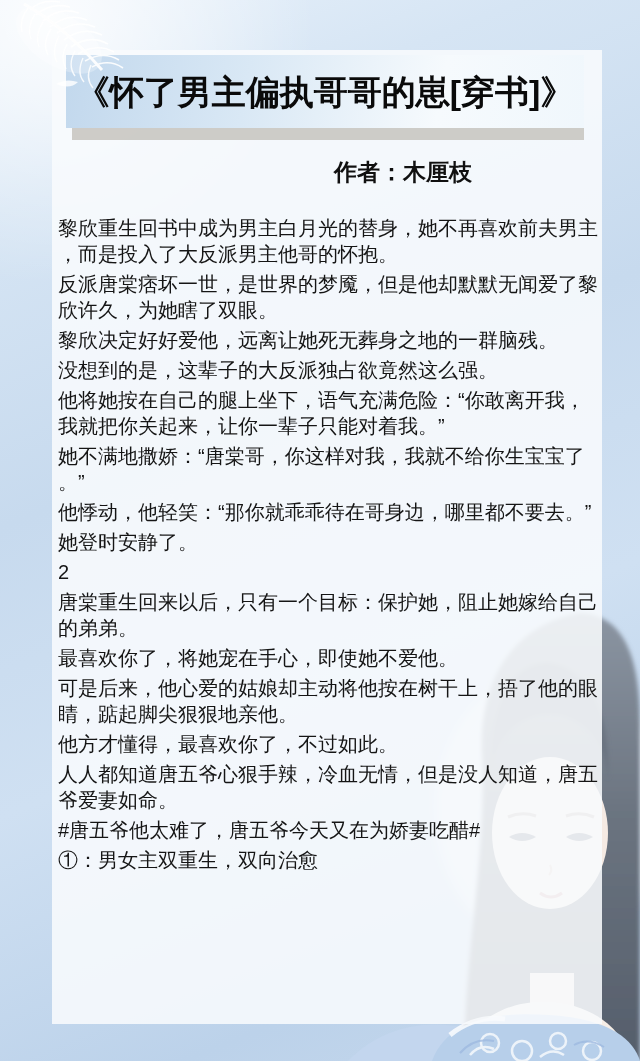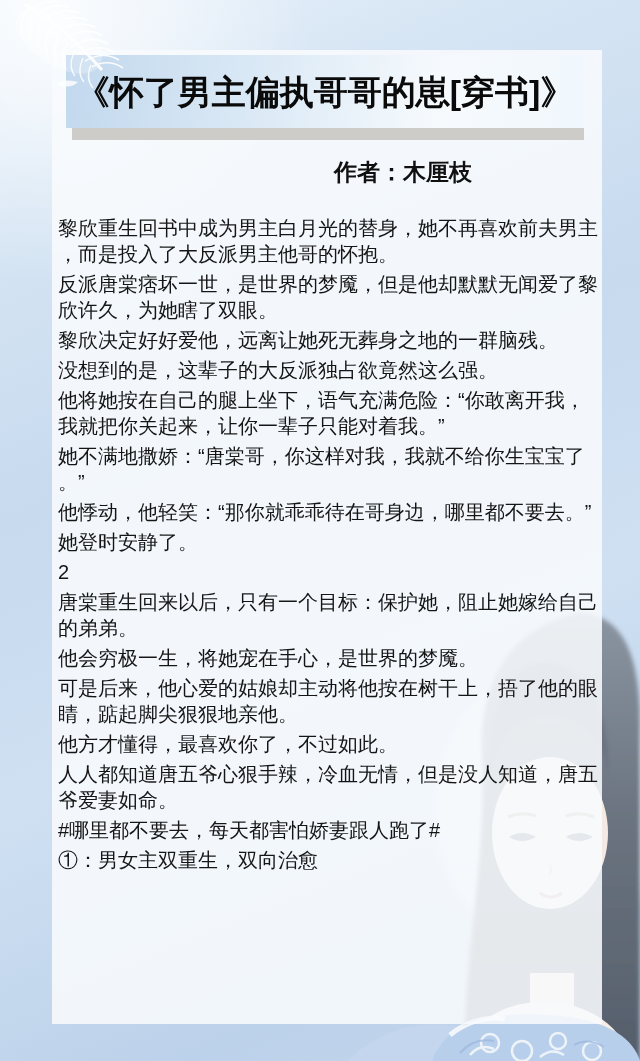--- a/index.html
+++ b/index.html
@@ -111,25 +111,25 @@
         <p>黎欣重生回书中成为男主白月光的替身，她不再喜欢前夫男主，而是投入了大反派男主他哥的怀抱。</p>
         <p>反派唐棠痞坏一世，是世界的梦魇，但是他却默默无闻爱了黎欣许久，为她瞎了双眼。</p>
         <p>黎欣决定好好爱他，远离让她死无葬身之地的一群脑残。</p>
         <p>没想到的是，这辈子的大反派独占欲竟然这么强。</p>
         <p>他将她按在自己的腿上坐下，语气充满危险：“你敢离开我，我就把你关起来，让你一辈子只能对着我。”</p>
         <p>她不满地撒娇：“唐棠哥，你这样对我，我就不给你生宝宝了。”</p>
         <p>他悸动，他轻笑：“那你就乖乖待在哥身边，哪里都不要去。”</p>
         <p>她登时安静了。</p>
         <p>2</p>
         <p>唐棠重生回来以后，只有一个目标：保护她，阻止她嫁给自己的弟弟。</p>
-        <p>他会穷极一生，将她宠在手心，是世界的梦魇。</p>
+        <p>最喜欢你了，将她宠在手心，即使她不爱他。</p>
         <p>可是后来，他心爱的姑娘却主动将他按在树干上，捂了他的眼睛，踮起脚尖狠狠地亲他。</p>
         <p>他方才懂得，最喜欢你了，不过如此。</p>
         <p>人人都知道唐五爷心狠手辣，冷血无情，但是没人知道，唐五爷爱妻如命。</p>
-        <p>#哪里都不要去，每天都害怕娇妻跟人跑了#</p>
+        <p>#唐五爷他太难了，唐五爷今天又在为娇妻吃醋#</p>
         <p>①：男女主双重生，双向治愈</p>
       </div>
   </div>
 
   <svg class="feather" viewBox="0 0 140 104" aria-hidden="true">
     <defs>
         <filter id="fblur">
           <feGaussianBlur stdDeviation="0.7"></feGaussianBlur>
         </filter>
       </defs>

